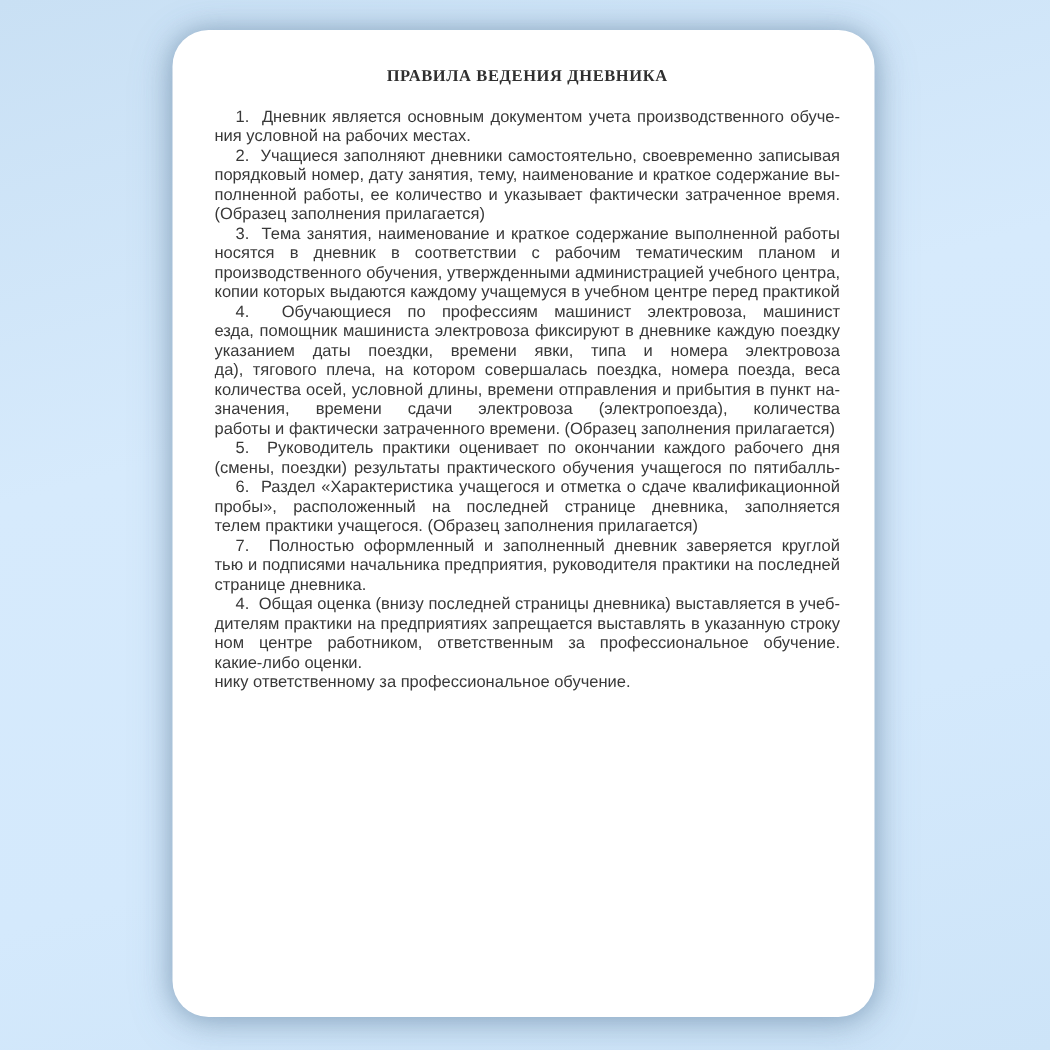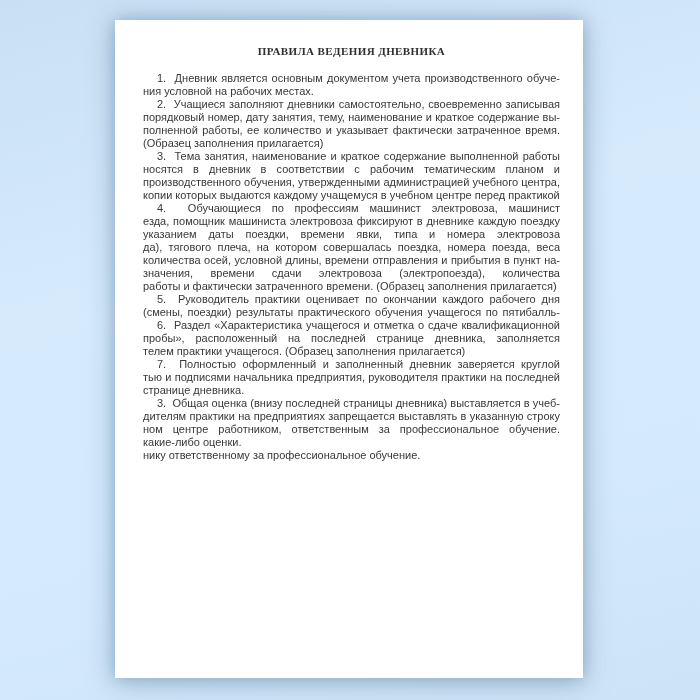--- a/index.html
+++ b/index.html
@@ -12,20 +12,21 @@
     width: 700px; height: 700px;
     background: linear-gradient(165deg, #c9e0f4 0%, #d6eafc 38%, #d4e9fc 70%, #cde4f8 100%);
     overflow: hidden;
   }
   .page {
     position: absolute;
     left: 115px; top: 20px;
     width: 468px; height: 658px;
     background: #ffffff;
     box-shadow: 0 0 16px rgba(104, 134, 164, 0.55), 0 6px 28px rgba(104, 134, 164, 0.35);
+    border-radius: 24px;
   }
   .title {
     margin: 25px 23px 0 28px;
     font-family: "Liberation Serif", "DejaVu Serif", serif;
     font-size: 11px;
     line-height: 13px;
     font-weight: bold;
     letter-spacing: 0.4px;
     text-align: center;
     color: #2f2f2f;
@@ -87,21 +88,21 @@
           <div class="line first">6.  Раздел «Характеристика учащегося и отметка о сдаче квалификационной</div>
           <div class="line">пробы», расположенный на последней странице дневника, заполняется руководи-</div>
           <div class="line last">телем практики учащегося. (Образец заполнения прилагается)</div>
         </div>
         <div class="paragraph">
           <div class="line first">7.  Полностью оформленный и заполненный дневник заверяется круглой печа-</div>
           <div class="line">тью и подписями начальника предприятия, руководителя практики на последней</div>
           <div class="line last">странице дневника.</div>
         </div>
         <div class="paragraph">
-          <div class="line first">3.  Общая оценка (внизу последней страницы дневника) выставляется в учеб-</div>
+          <div class="line first">4.  Общая оценка (внизу последней страницы дневника) выставляется в учеб-</div>
           <div class="line">дителям практики на предприятиях запрещается выставлять в указанную строку</div>
           <div class="line">ном центре работником, ответственным за профессиональное обучение. Руково-</div>
           <div class="line last">какие-либо оценки.</div>
         </div>
         <div class="paragraph">
           <div class="line last">нику ответственному за профессиональное обучение.</div>
         </div>
       </div>
   </div>
 </div>

